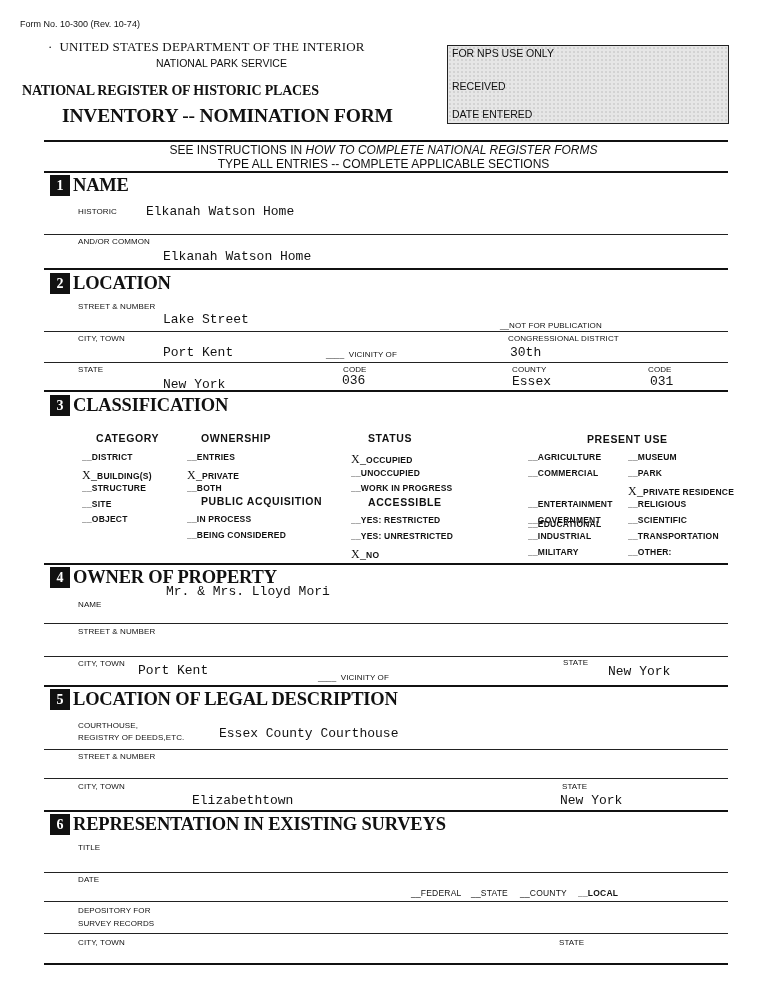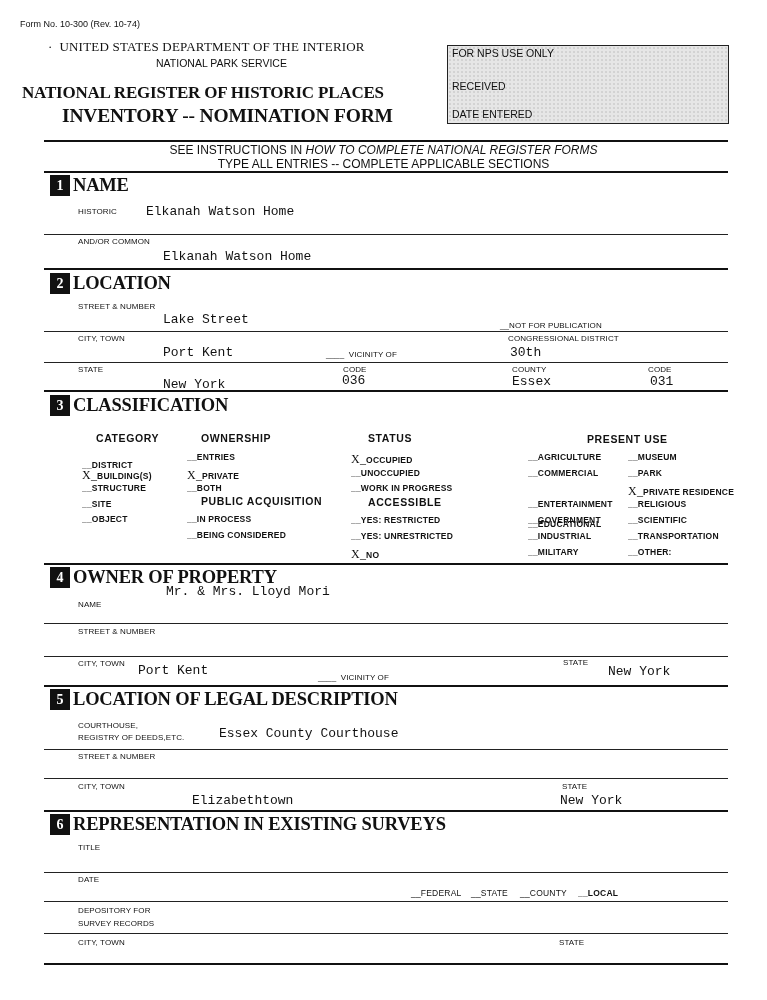--- a/index.html
+++ b/index.html
@@ -1,21 +1,21 @@
 <!DOCTYPE html>
 <html><head>
 <meta charset="utf-8">
 <style>
   html,body{margin:0;padding:0;background:#fff;}
   body{width:767px;height:1000px;position:relative;overflow:hidden;color:#111;font-family:"Liberation Sans",sans-serif;}
   .abs{position:absolute;}
   .formno{left:20px;top:19px;font-size:9px;}
   .dept{left:48px;top:39px;font-size:13px;font-family:"Liberation Serif",serif;letter-spacing:0.2px;}
   .nps{left:156px;top:57px;font-size:10.5px;}
-  .title1{left:22px;top:83px;font-size:17px;font-weight:bold;font-family:"Liberation Serif",serif;letter-spacing:-0.2px;text-align:center;}
+  .title1{left:22px;top:83px;font-size:14px;font-weight:bold;font-family:"Liberation Serif",serif;letter-spacing:-0.2px;text-align:center;}
   .title2{left:62px;top:105px;font-size:19.5px;font-weight:bold;font-family:"Liberation Serif",serif;letter-spacing:-0.2px;}
   .npsbox{left:447px;top:45px;width:280px;height:77px;border:1.5px solid #222;background:#e6e6e6;
     background-image:radial-gradient(#bbb 0.6px,transparent 0.8px);background-size:4px 4px;}
   .npsbox div{position:absolute;left:4px;font-size:10.5px;}
   .rule{position:absolute;left:44px;width:684px;height:2px;background:#111;}
   .rule.thin{height:1.4px;background:#222;}
   .instr{left:0;width:767px;text-align:center;font-size:12px;}
   .sec{position:absolute;left:50px;display:flex;align-items:center;}
   .badge{background:#111;color:#fff;font-family:"Liberation Serif",serif;font-weight:bold;font-size:14px;
     width:20px;height:21px;display:flex;align-items:center;justify-content:center;margin-right:3px;}
@@ -81,21 +81,21 @@
 <div class="val" style="left:650px;top:374px;">031</div>
 <div class="rule" style="top:390px;"></div>
 
 <div class="sec" style="top:395px;">
   <span class="badge">3</span>
   <span class="sechead">CLASSIFICATION</span>
 </div>
 
 <div class="chh" style="left:96px;top:432px;">CATEGORY</div>
 <div id="col-category">
-    <div class="ch" style="left: 82px; top: 452px; margin-top: 8px;"><span>__</span><span>DISTRICT</span></div>
+    <div class="ch" style="left: 82px; top: 452px;"><span>__</span><span>DISTRICT</span></div>
     <div class="ch" style="left: 82px; top: 467.5px;"><span class="mark">X<span>_</span></span><span>BUILDING(S)</span></div>
     <div class="ch" style="left: 82px; top: 483px;"><span>__</span><span>STRUCTURE</span></div>
     <div class="ch" style="left: 82px; top: 498.5px;"><span>__</span><span>SITE</span></div>
     <div class="ch" style="left: 82px; top: 514px;"><span>__</span><span>OBJECT</span></div>
   </div>
 
 <div class="chh" style="left:201px;top:432px;">OWNERSHIP</div>
 <div id="col-ownership">
     <div class="ch" style="left: 187px; top: 452px;"><span>__</span><span>ENTRIES</span></div>
     <div class="ch" style="left: 187px; top: 467.5px;"><span class="mark">X<span>_</span></span><span>PRIVATE</span></div>

